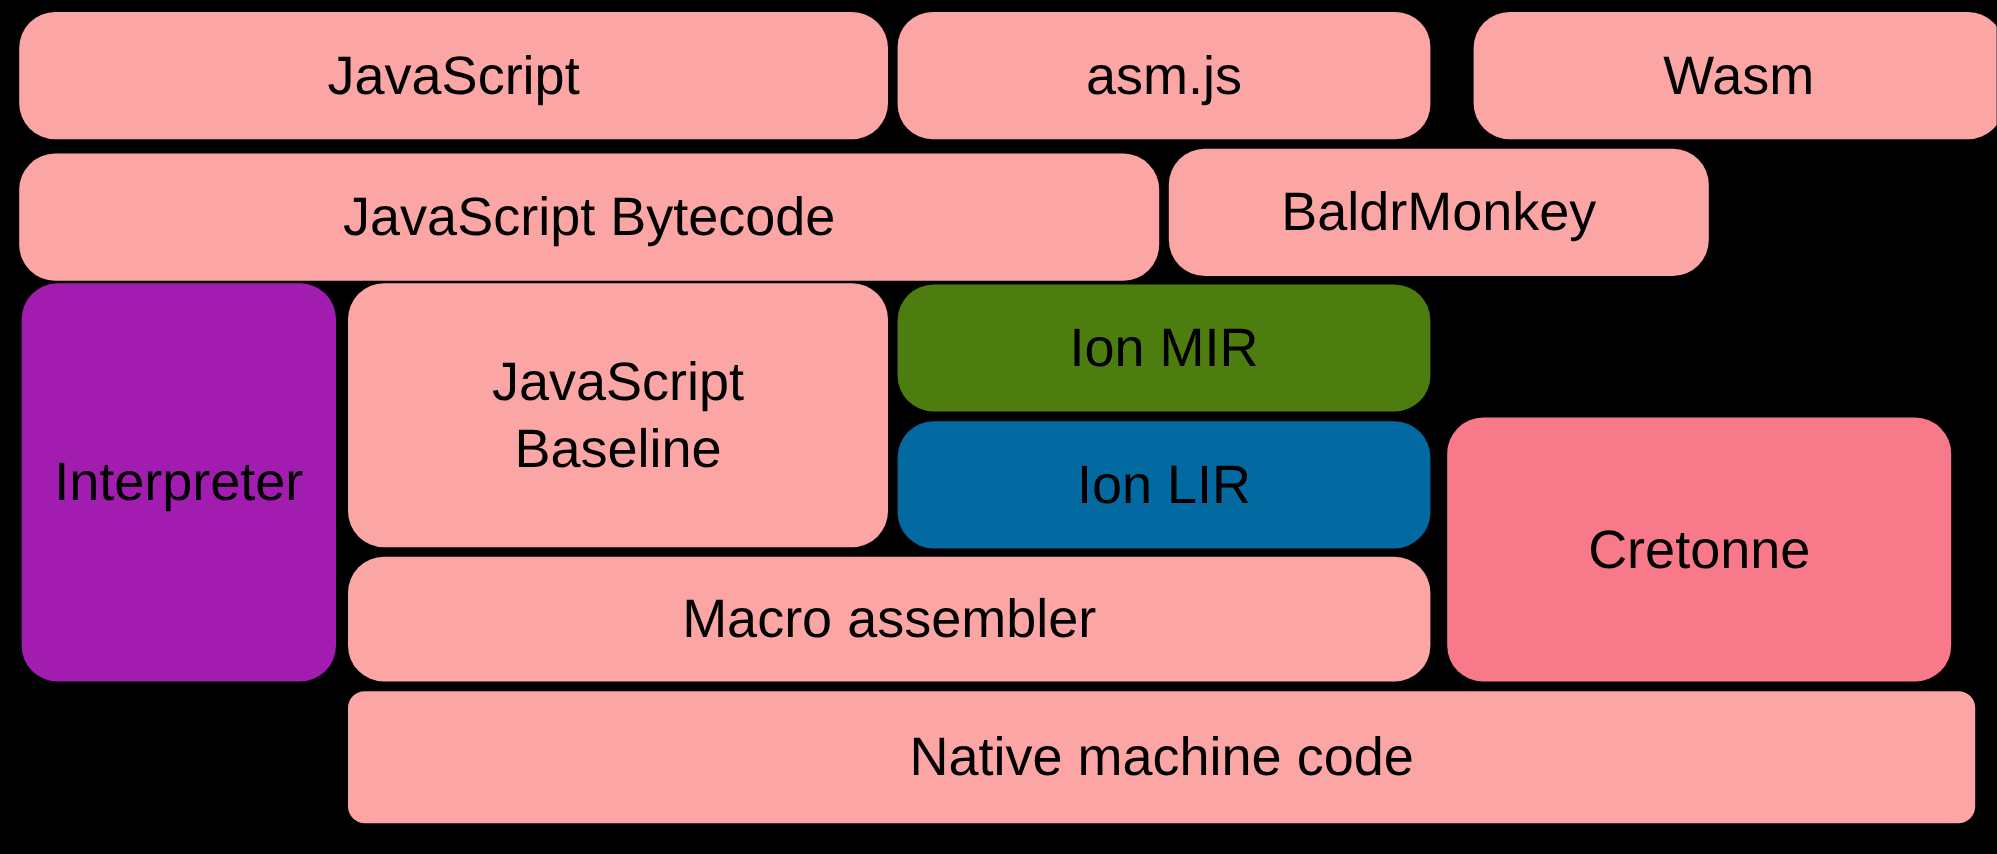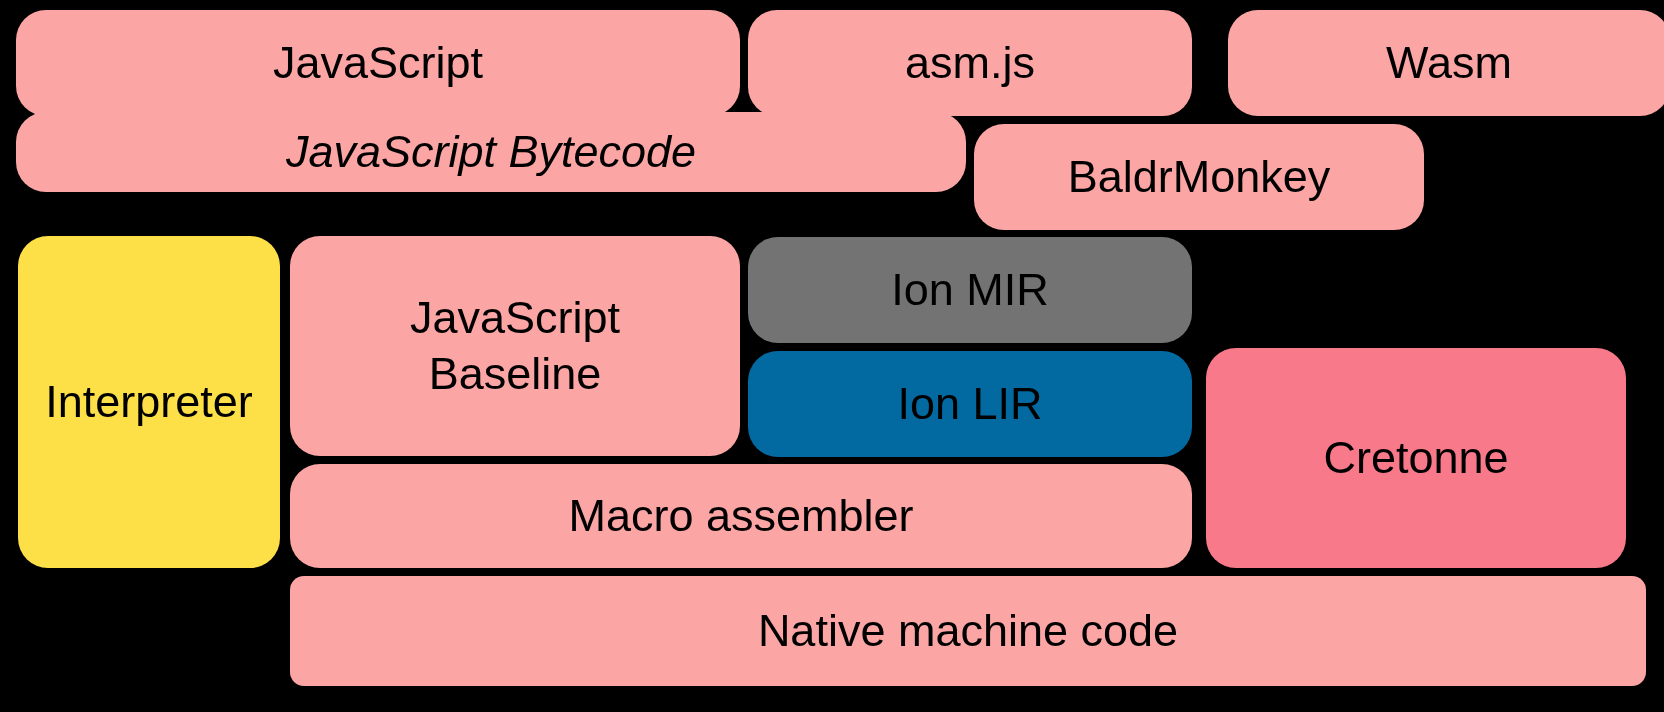--- a/index.html
+++ b/index.html
@@ -27,26 +27,26 @@
     text-align: center;
     font-size: 45px;
     line-height: 56px;
     white-space: pre-line;
   }
   
   .b-javascript   { left: 16px;   top: 10px;  width: 724px;  height: 106px; }
   .b-asmjs        { left: 748px;  top: 10px;  width: 444px;  height: 106px; border-radius: 29px; }
   .b-wasm         { left: 1204px; top: 10px;  width: 442px;  height: 106px; margin-left: 24px; }
   
-  .b-bytecode     { left: 16px;   top: 112px; width: 950px;  height: 80px; font-style: italic; }
+  .b-bytecode     { left: 16px;   top: 128px; width: 950px;  height: 106px; }
   .b-baldrmonkey  { left: 974px;  top: 124px; width: 450px;  height: 106px; }
   
-  .b-interpreter  { left: 18px;   top: 236px; width: 262px;  height: 332px; background: #fde047; }
+  .b-interpreter  { left: 18px;   top: 236px; width: 262px;  height: 332px; background: #a21caf; }
   .b-baseline     { left: 290px;  top: 236px; width: 450px;  height: 220px; }
-  .b-ionmir       { left: 748px;  top: 237px; width: 444px;  height: 106px; background: #737373; }
+  .b-ionmir       { left: 748px;  top: 237px; width: 444px;  height: 106px; background: #4d7c0f; }
   .b-ionlir       { left: 748px;  top: 351px; width: 444px;  height: 106px; background: #0369a1; }
   .b-cretonne     { left: 1206px; top: 348px; width: 420px;  height: 220px; background: #f7798a; }
   .b-macro        { left: 290px;  top: 464px; width: 902px;  height: 104px; }
   
   .b-native       { left: 290px;  top: 576px; width: 1356px; height: 110px; border-radius: 14px; }
 </style>
 </head>
 <body>
 
 <div class="canvas">

